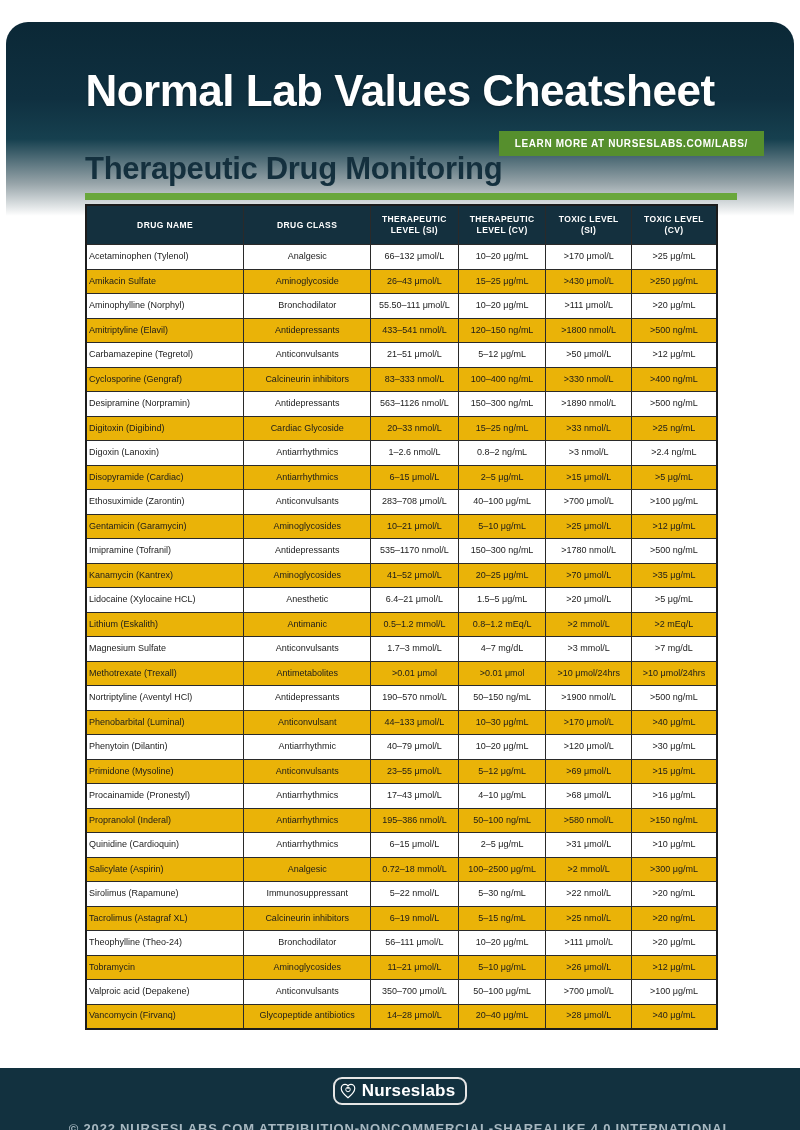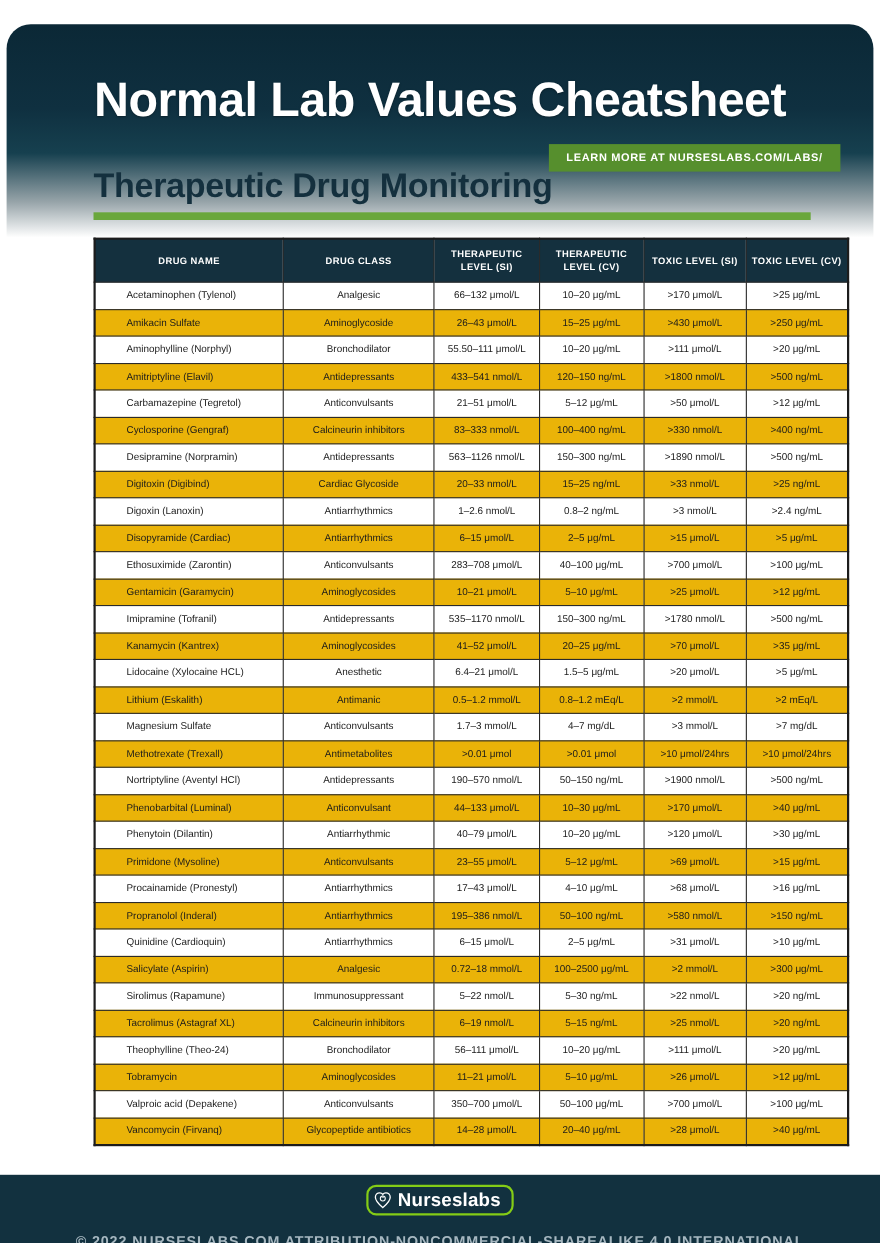--- a/index.html
+++ b/index.html
@@ -27,54 +27,54 @@
   }
   .section-heading{
     position:absolute;top:151px;left:85px;
     font-size:31px;font-weight:800;color:#14303e;letter-spacing:-0.3px;
   }
   .green-bar{
     position:absolute;top:193px;left:85px;width:652px;height:7px;
     background:#6aa73c;
   }
   
-  .table-wrap{position:absolute;top:216px;left:85px;width:687px;}
+  .table-wrap{position:absolute;top:204px;left:85px;width:633px;}
   table.drug-table{
     width:100%;border-collapse:collapse;table-layout:fixed;
     border:2px solid #1c1c1c;
   }
   .drug-table th,.drug-table td{
     border:1px solid #2a2a2a;
     font-size:9px;line-height:1.25;
     text-align:center;vertical-align:middle;
     padding:4px 4px;color:#1b1b1b;
   }
   .drug-table thead th{
     background:#14303e;color:#ffffff;
     font-weight:700;letter-spacing:.4px;
     font-size:8.5px;padding:8px 4px;height:22px;
   }
-  .drug-table td.left{text-align:left;padding-left:28px;}
+  .drug-table td.left{text-align:left;padding-left:2px;}
   .drug-table tbody tr{height:24.5px;background:#ffffff;}
   .drug-table tbody tr.alt{background:#eab308;}
   .drug-table col.c0{width:25%;}
   .drug-table col.c1{width:20.1%;}
   .drug-table col.c2{width:13.9%;}
   .drug-table col.c3{width:13.9%;}
   .drug-table col.c4{width:13.55%;}
   .drug-table col.c5{width:13.55%;}
   
   .footer{
     position:absolute;left:0;right:0;bottom:0;height:62px;
     background:#12313f;text-align:center;
   }
   .logo-badge{
     display:inline-flex;align-items:center;gap:5px;
     margin-top:9px;padding:2px 10px 2px 4px;
-    border:2px solid #84cc16;border-radius:9px;
+    border:2px solid #e5e5e5;border-radius:9px;
   }
   .logo-badge .logo-text{
     color:#ffffff;font-size:17px;font-weight:700;letter-spacing:.2px;
   }
   .heart-icon{display:inline-block;width:18px;height:18px;}
   .copyright{
     margin-top:16px;color:#a7b8c1;
     font-size:13px;letter-spacing:.8px;font-weight:700;
   }
 </style>

